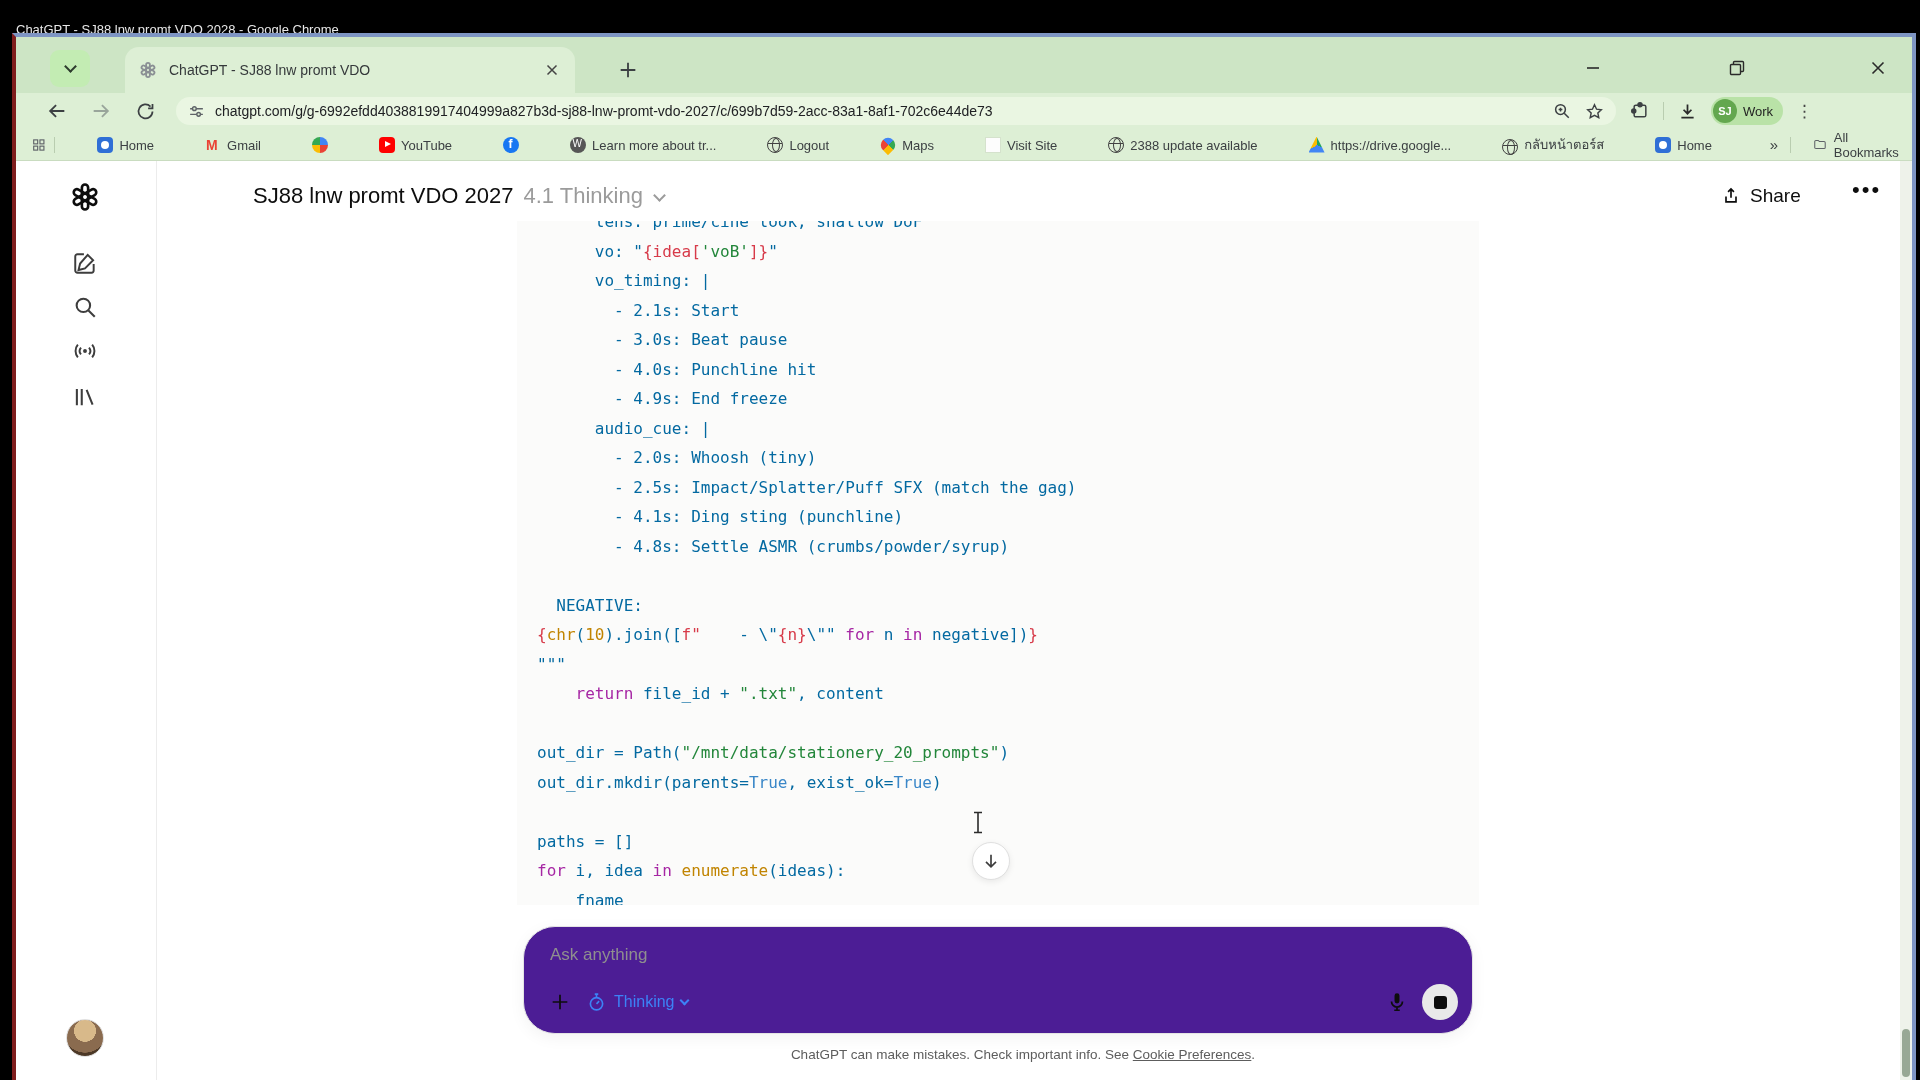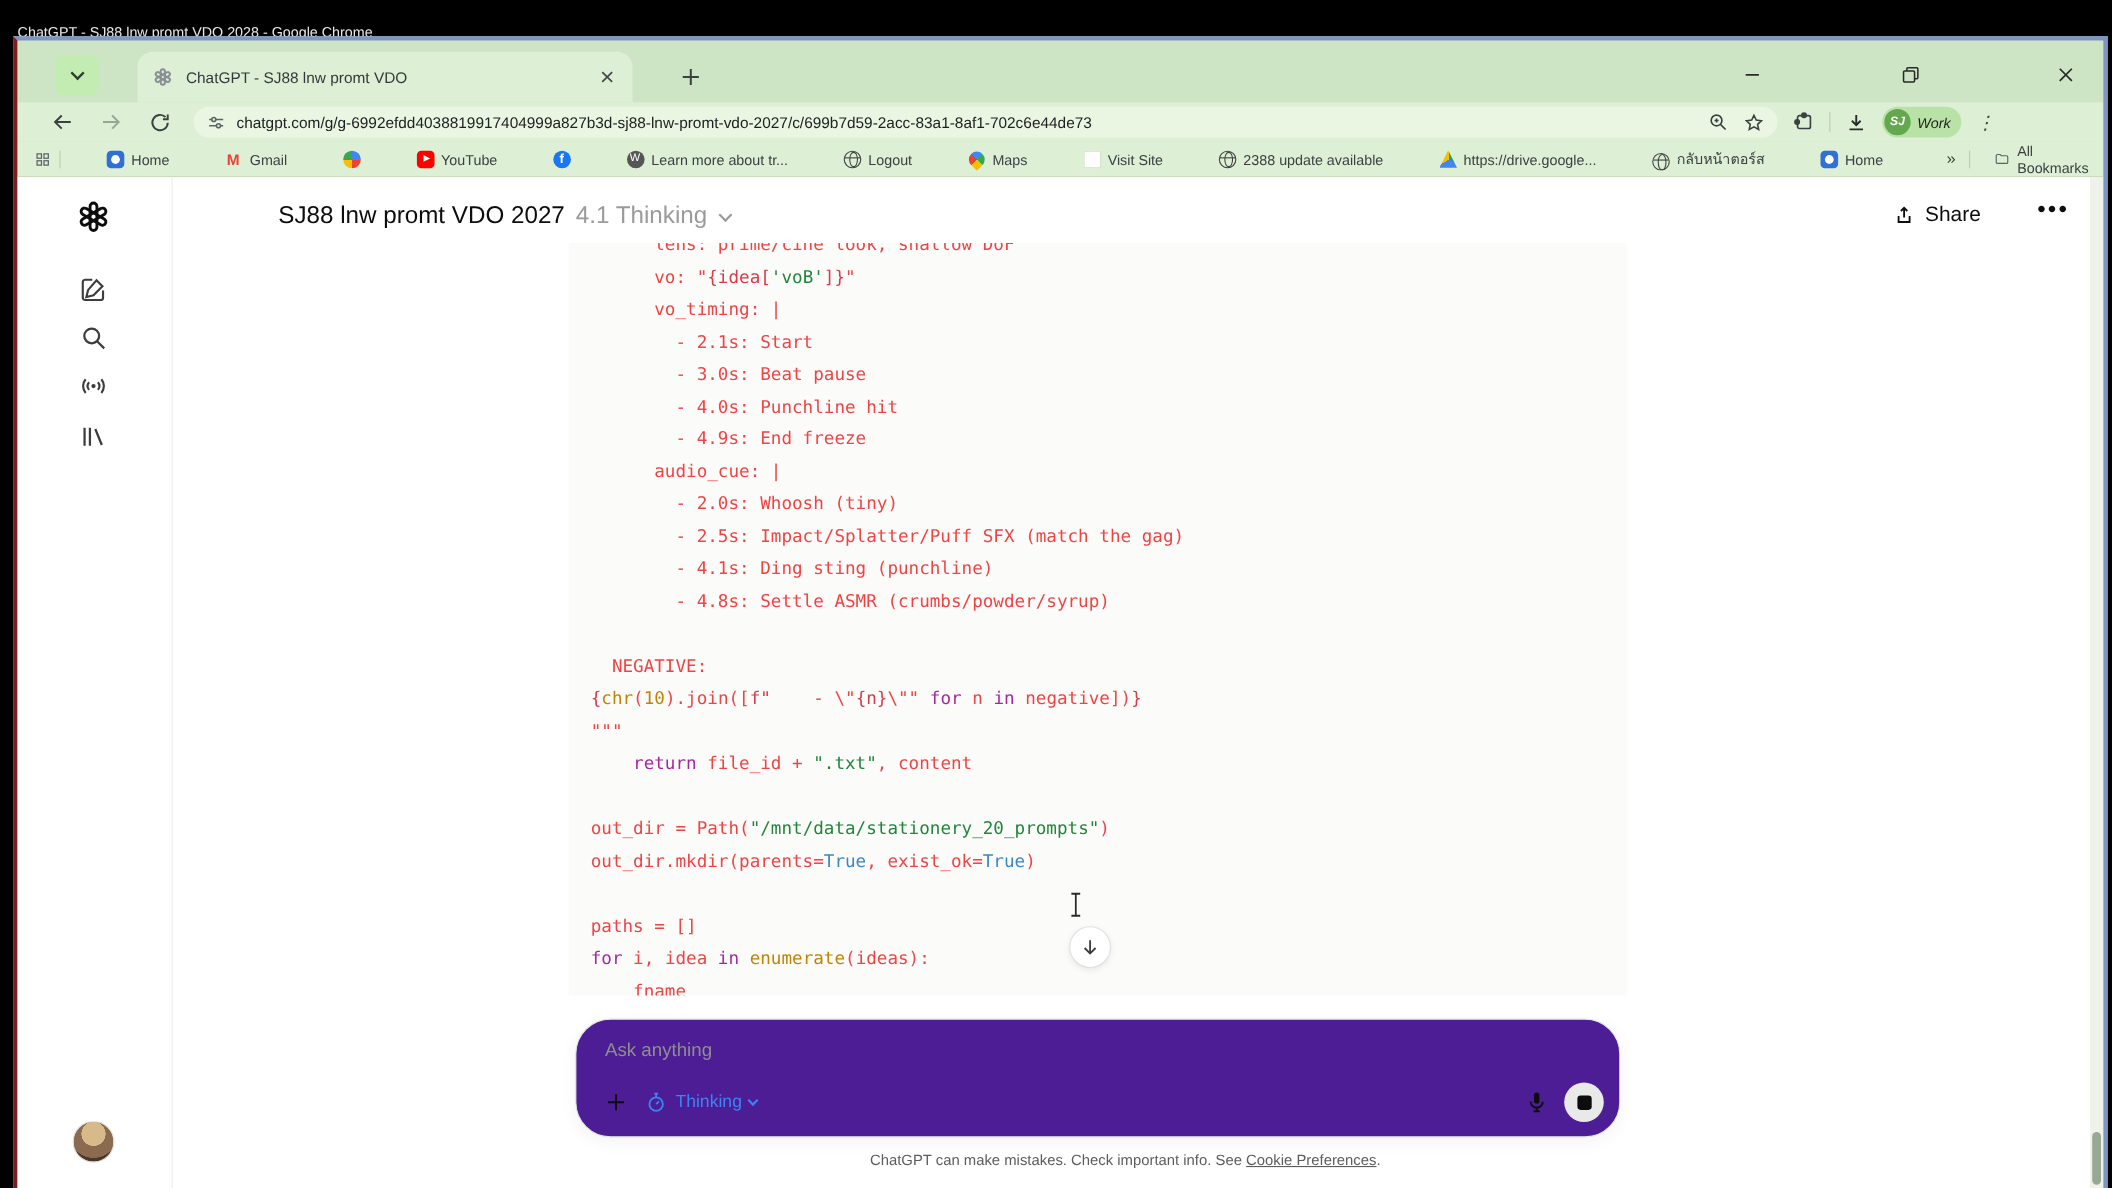--- a/index.html
+++ b/index.html
@@ -35,21 +35,21 @@
   .wctrl { position:absolute; top:16px; width:34px; height:30px; display:flex; align-items:center; justify-content:center; color:#2a2a2a; }
   .wmin { left:1560px; } .wmax { left:1704px; } .wclose { left:1845px; }
 
   
   .nav-ic { width:26px; height:26px; margin-left:18px; display:flex; align-items:center; justify-content:center; }
   .nav-ic:first-child { margin-left:28px; }
   .urlpill { position:relative; margin-left:18px; width:1440px; height:28px; background:#eaf6e2;
              border-radius:14px; display:flex; align-items:center; padding:0 12px; }
   .url-text { margin-left:10px; font-size:14px; color:#202124; white-space:nowrap; overflow:hidden; flex:1 1 auto; }
   .pill-right { display:flex; align-items:center; gap:14px; margin-left:8px; }
-  .tb-right { display:flex; align-items:center; gap:13px; margin-left:14px;font-style:italic; }
+  .tb-right { display:flex; align-items:center; gap:13px; margin-left:14px; }
   .tb-sep { width:1px; height:18px; background:#b9cdb0; }
   .profile-chip { height:28px; background:#b9e2a7; border-radius:14px; display:flex; align-items:center; padding:2px 10px 2px 2px; gap:6px; }
   .profile-av { width:24px; height:24px; border-radius:50%; background:#63a74f; color:#fff; font-size:11px; font-weight:bold;
                 display:flex; align-items:center; justify-content:center; }
   .profile-name { font-size:13px; color:#1f1f1f; }
   .dots-v { font-size:17px; color:#444; letter-spacing:0; }
 
   
   .bm-grid { width:18px; height:18px; margin:0 8px 0 6px; color:#5f6368; }
   .bm-sep { width:1px; height:16px; background:#b9cdb0; margin-right:10px; }
@@ -97,21 +97,21 @@
   .chev { display:inline-block; width:9px; height:9px; border-right:2px solid currentColor; border-bottom:2px solid currentColor; transform:rotate(45deg); }
   .title-chev { color:#9b9b9b; margin-left:2px; position:relative; top:-3px; }
   .share-btn { position:absolute; left:1705px; top:24px; display:flex; align-items:center; gap:9px; color:#0d0d0d; font-size:19px; }
   .more-btn { position:absolute; left:1836px; top:16px; font-size:22px; color:#0d0d0d; letter-spacing:2px; }
 
   .chat-viewport { position:absolute; left:150px; top:60px; right:12px; height:684px; overflow:hidden; }
   .codeblock-bg { position:absolute; left:351px; top:-40px; width:962px; height:980px; background:#fbfbfa; border-radius:14px; }
   .code { position:absolute; left:371px; top:-14px; font-family:"DejaVu Sans Mono", monospace;
           font-size:16px; line-height:29.5px; white-space:pre; }
   .code-line { min-height:29.5px; }
-  .tk-d { color:#ef4444; } .tk-r { color:#d73a49; } .tk-g { color:#22863a; }
+  .tk-d { color:#0369a1; } .tk-r { color:#d73a49; } .tk-g { color:#22863a; }
   .tk-p { color:#a626a4; } .tk-o { color:#c18401; } .tk-b { color:#3a87c8; }
 
   .scrolldown { position:absolute; left:956px; top:681px; width:38px; height:38px; border-radius:50%;
                 background:#fff; border:1px solid #e0e0e0; box-shadow:0 2px 6px rgba(0,0,0,.08);
                 display:flex; align-items:center; justify-content:center; color:#3d3d3d; }
 
   .composer { position:absolute; left:507px; top:765px; width:950px; height:108px; background:#4c1d95;
               border:1px solid #e4e4e4; border-radius:32px; box-shadow:0 4px 16px rgba(0,0,0,.05); }
   .composer-input { position:absolute; left:26px; top:18px; font-size:17px; color:#8f8f8f; }
   .composer-row { position:absolute; left:18px; right:14px; bottom:12px; height:38px; display:flex; align-items:center; }

